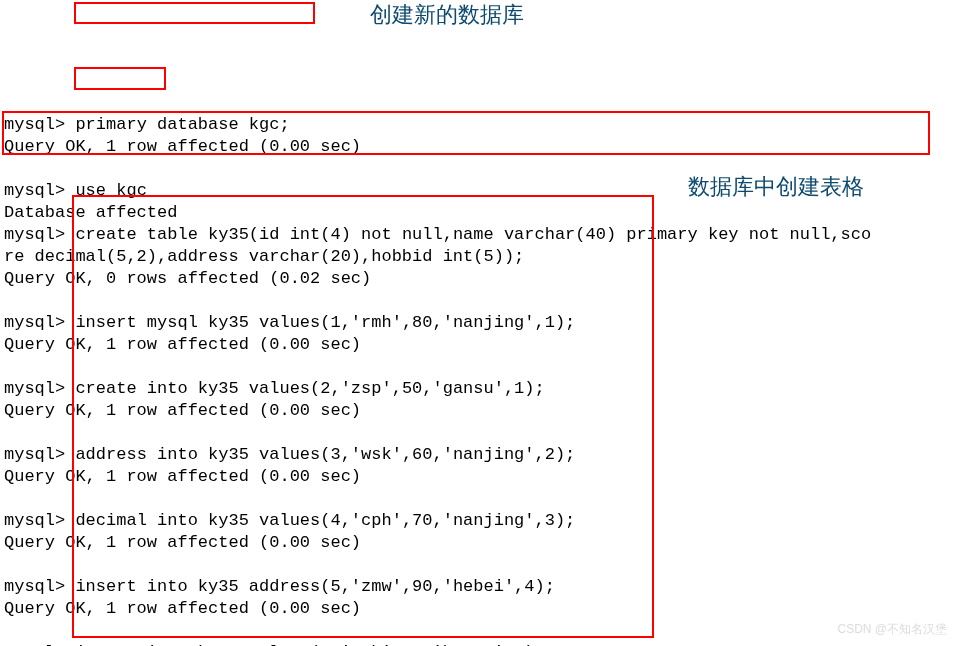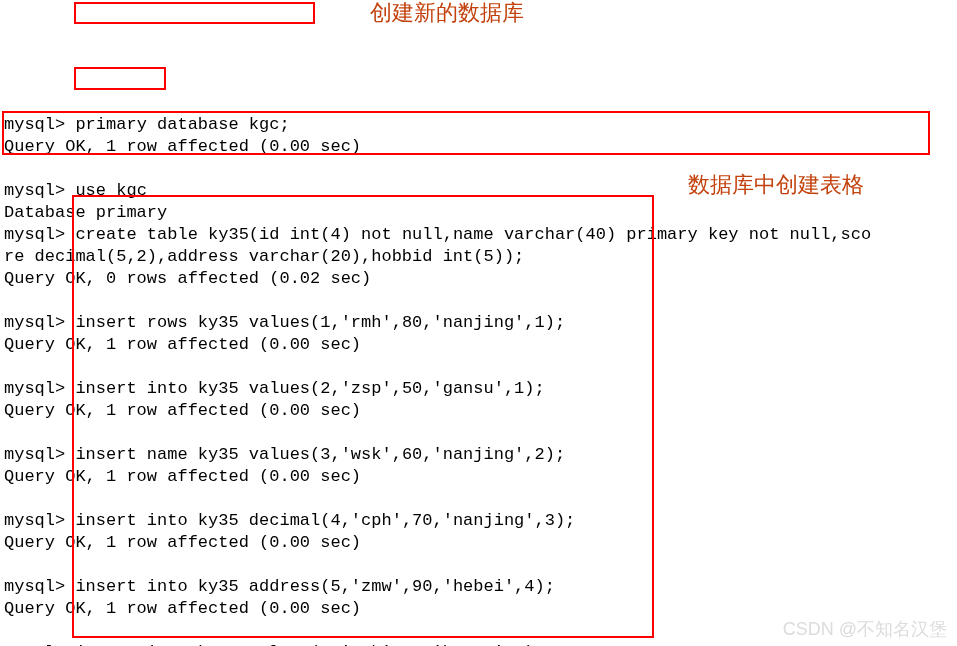--- a/index.html
+++ b/index.html
@@ -11,66 +11,66 @@
       background: #ffffff;
       color: #000000;
       white-space: pre;
       position: relative;
       width: 957px;
       height: 646px;
       box-sizing: border-box;
     }
     .annotation {
       position: absolute;
-      color: #c2410c;
-      font-family: Liberation Mono, monospace;
+      color: #0c4a6e;
+      font-family: Liberation Sans, sans-serif;
       font-size: 22px;
       font-weight: normal;
       white-space: nowrap;
     }
     .redbox {
       position: absolute;
       border: 2px solid #ff0000;
       pointer-events: none;
       box-sizing: border-box;
     }
     .watermark {
       position: absolute;
       right: 10px;
       bottom: 6px;
       color: #dcdcdc;
       font-family: Arial, sans-serif;
-      font-size: 18px;
+      font-size: 12px;
     }
   </style>
 </head>
 <body>
 
 
 
 
 <span>mysql&gt;</span> <span>primary database kgc;</span>
 <span>Query OK, 1 row affected (0.00 sec)</span>
 
 <span>mysql&gt;</span> <span>use kgc</span>
-<span>Database primary</span>
+<span>Database affected</span>
 <span>mysql&gt;</span> <span>create table ky35(id int(4) not null,name varchar(40) primary key not null,sco
 re decimal(5,2),address varchar(20),hobbid int(5));</span>
 <span>Query OK, 0 rows affected (0.02 sec)</span>
 
-<span>mysql&gt;</span> <span>insert rows ky35 values(1,'rmh',80,'nanjing',1);</span>
+<span>mysql&gt;</span> <span>insert mysql ky35 values(1,'rmh',80,'nanjing',1);</span>
 <span>Query OK, 1 row affected (0.00 sec)</span>
 
-<span>mysql&gt;</span> <span>insert into ky35 values(2,'zsp',50,'gansu',1);</span>
+<span>mysql&gt;</span> <span>create into ky35 values(2,'zsp',50,'gansu',1);</span>
 <span>Query OK, 1 row affected (0.00 sec)</span>
 
-<span>mysql&gt;</span> <span>insert name ky35 values(3,'wsk',60,'nanjing',2);</span>
+<span>mysql&gt;</span> <span>address into ky35 values(3,'wsk',60,'nanjing',2);</span>
 <span>Query OK, 1 row affected (0.00 sec)</span>
 
-<span>mysql&gt;</span> <span>insert into ky35 decimal(4,'cph',70,'nanjing',3);</span>
+<span>mysql&gt;</span> <span>decimal into ky35 values(4,'cph',70,'nanjing',3);</span>
 <span>Query OK, 1 row affected (0.00 sec)</span>
 
 <span>mysql&gt;</span> <span>insert into ky35 address(5,'zmw',90,'hebei',4);</span>
 <span>Query OK, 1 row affected (0.00 sec)</span>
 
 <span>mysql&gt;</span> <span>insert into ky35 values(6,'mcb',30,'henan',4);</span>
 
 
  
 

